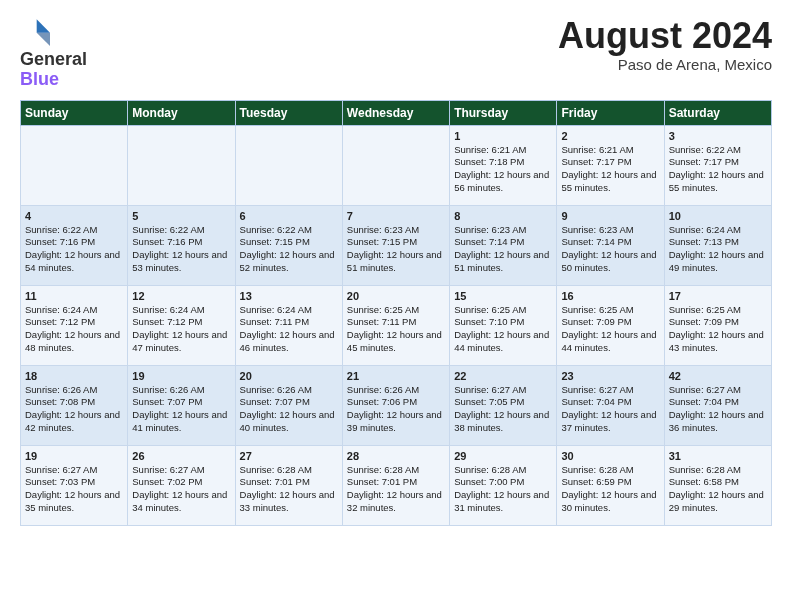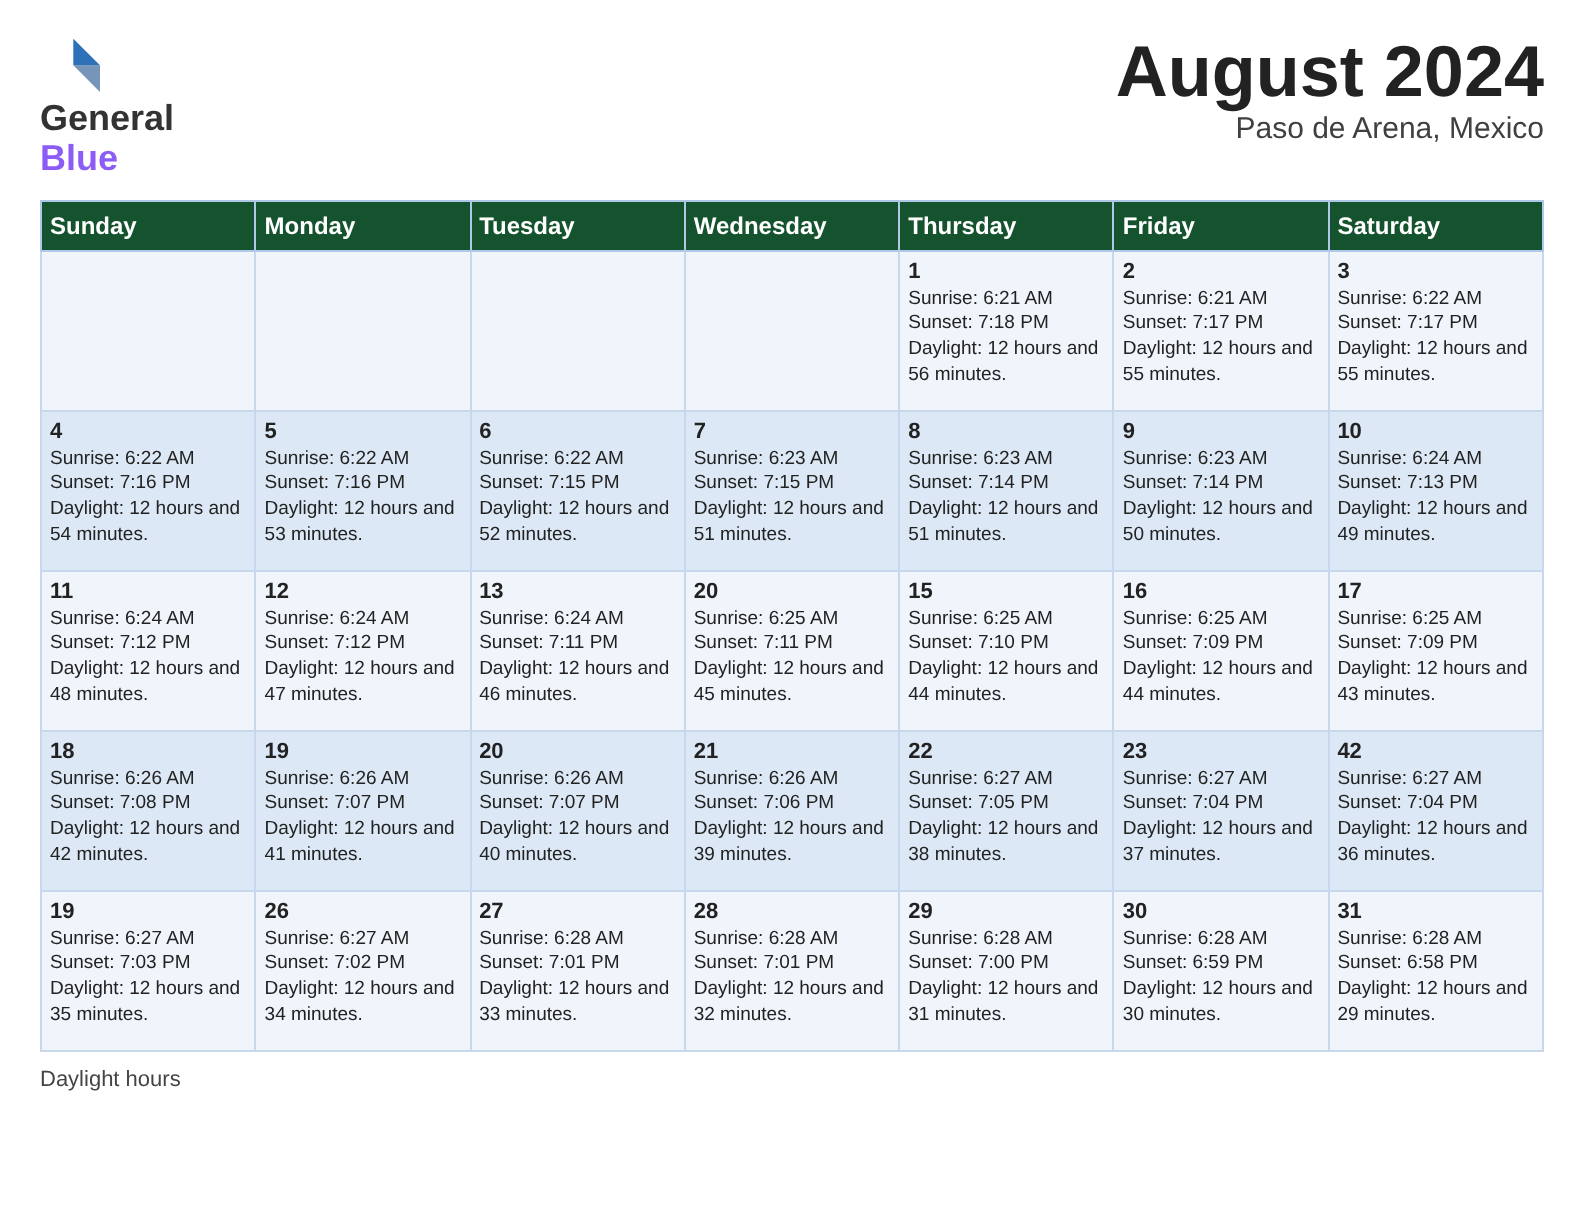--- a/index.html
+++ b/index.html
@@ -358,16 +358,13 @@
             <span class="day-num">31</span>
             <div class="day-info">Sunrise: 6:28 AM
 Sunset: 6:58 PM
 Daylight: 12 hours
 and 29 minutes.</div>
           </td>
         </tr>
       </tbody>
   </table>
 
-  <div class="footer">
-    <span>Daylight hours</span>
-  </div>
 </div>
 
 </body></html>

